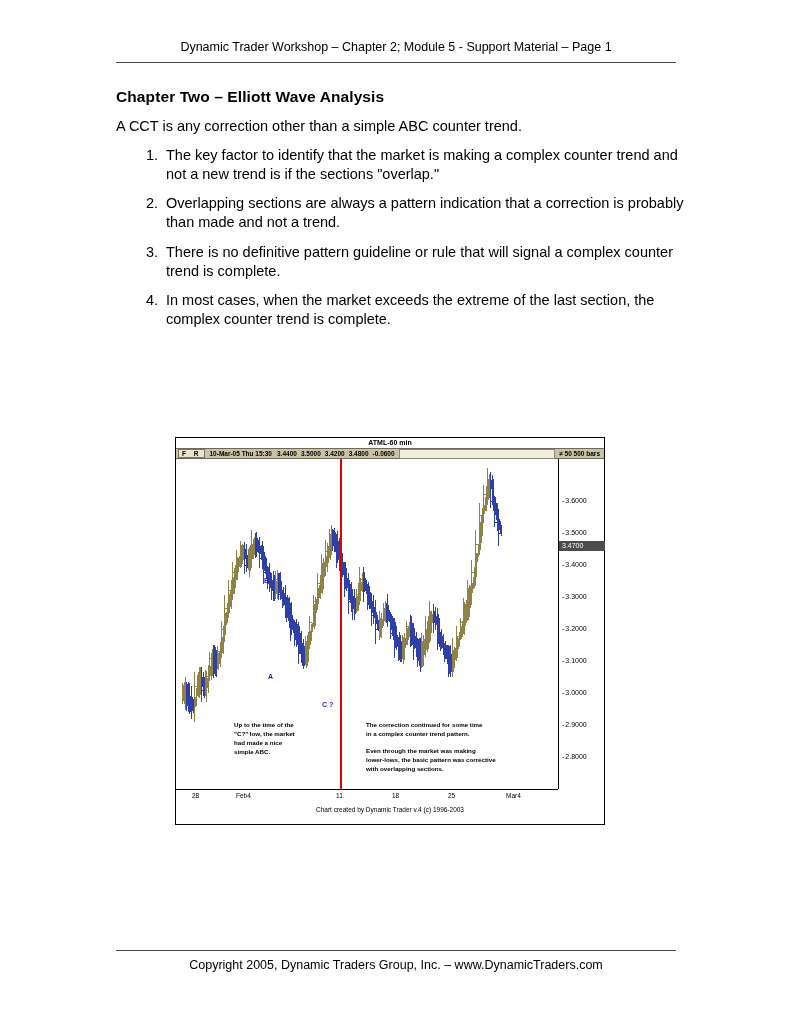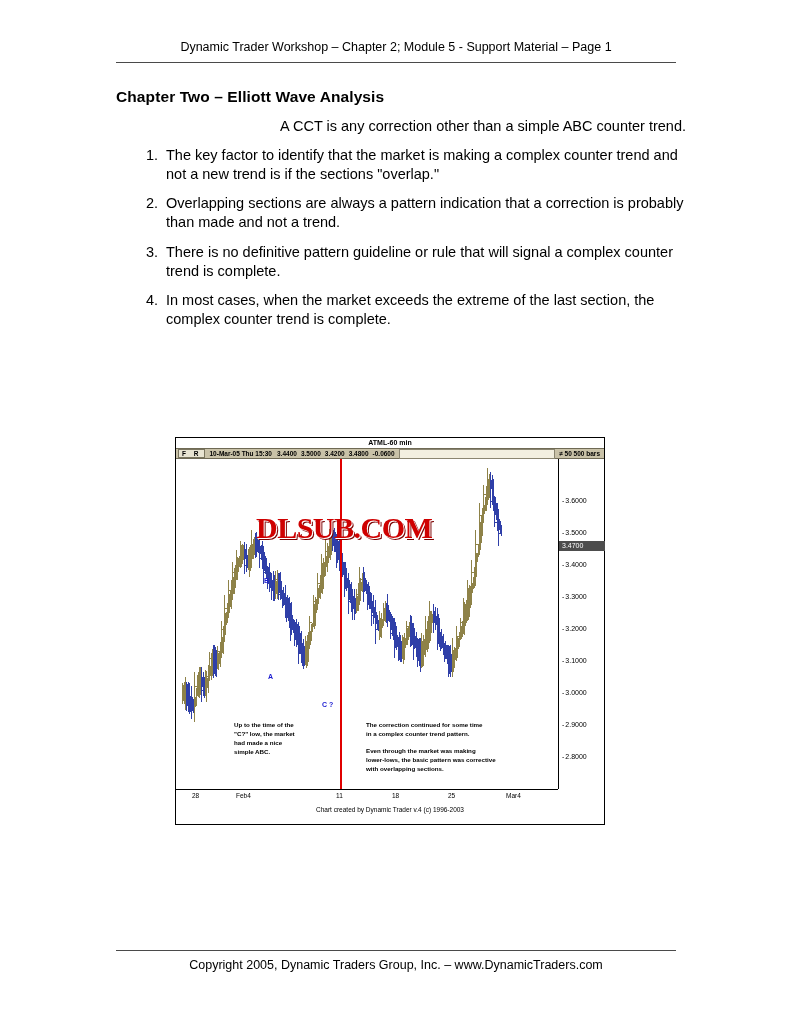--- a/index.html
+++ b/index.html
@@ -85,21 +85,20 @@
     margin: 0 0 34px 0;
   }
   h3.section {
     font-size: 14.5px;
     font-weight: bold;
     margin: 0 0 16px 0;
   }
   p.lead {
     font-size: 14.5px;
     margin: 0 0 12px 0;
-    text-align: right;
   }
   ol.points {
     margin: 0;
     padding-left: 46px;
     font-size: 14.5px;
   }
   ol.points li {
     margin-bottom: 10px;
     line-height: 1.32;
     padding-left: 4px;
@@ -733,21 +732,20 @@
       <div class="note" style="left:58px; top:262px">Up to the time of the
 "C?" low, the market
 had made a nice
 simple ABC.</div>
       <div class="note" style="left:190px; top:262px">The correction continued for some time
 in a complex counter trend pattern.</div>
       <div class="note" style="left:190px; top:288px">Even through the market was making
 lower-lows, the basic pattern was corrective
 with overlapping sections.</div>
 
-      <div class="dlsub">DLSUB.COM</div>
 
       <div class="price-axis">
         <div class="lbl" style="top:38px">3.6000</div>
         <div class="lbl" style="top:70px">3.5000</div>
         <div class="cur" style="top:82px">3.4700</div>
         <div class="lbl" style="top:102px">3.4000</div>
         <div class="lbl" style="top:134px">3.3000</div>
         <div class="lbl" style="top:166px">3.2000</div>
         <div class="lbl" style="top:198px">3.1000</div>
         <div class="lbl" style="top:230px">3.0000</div>

